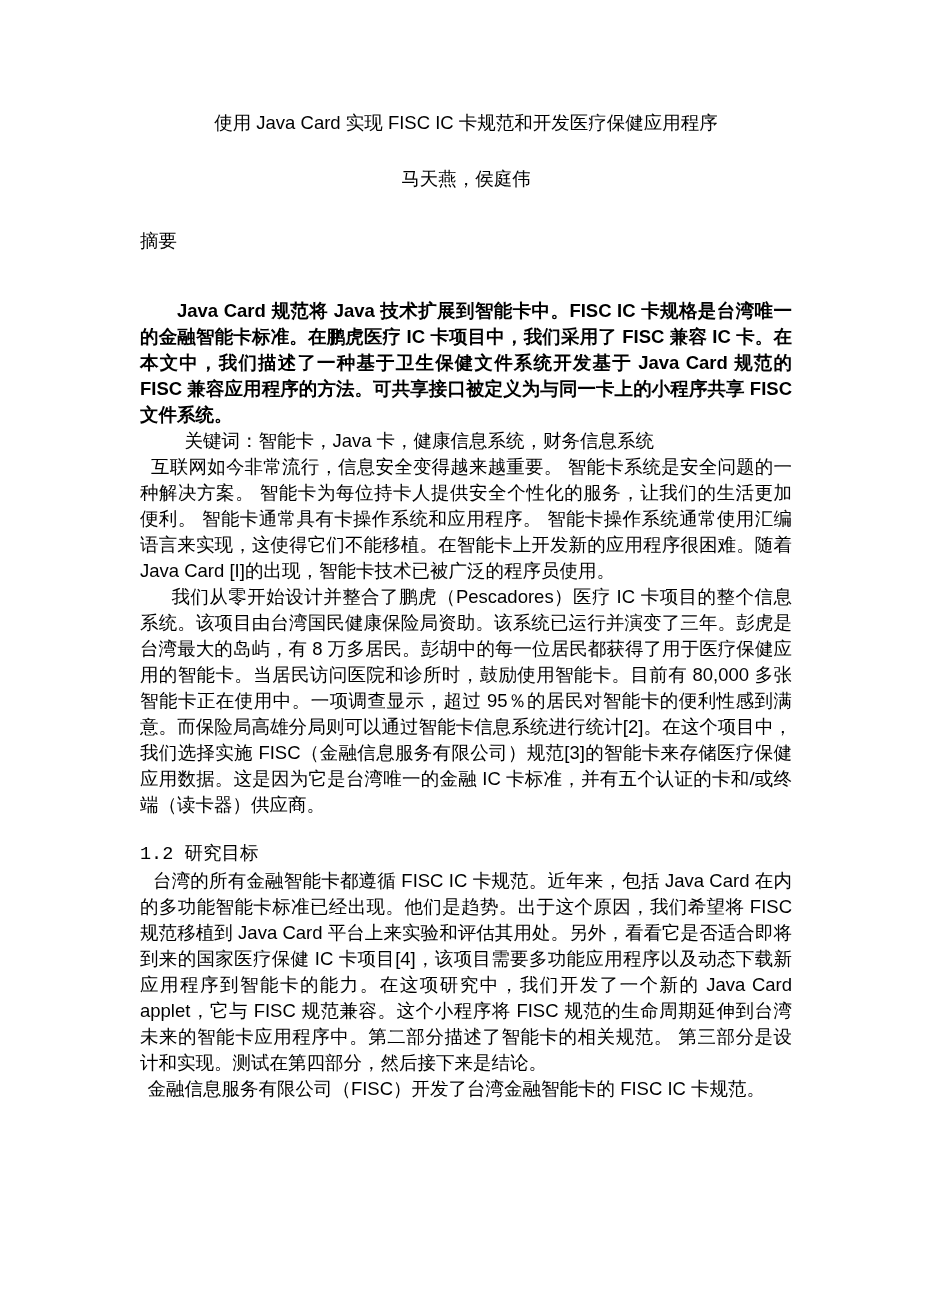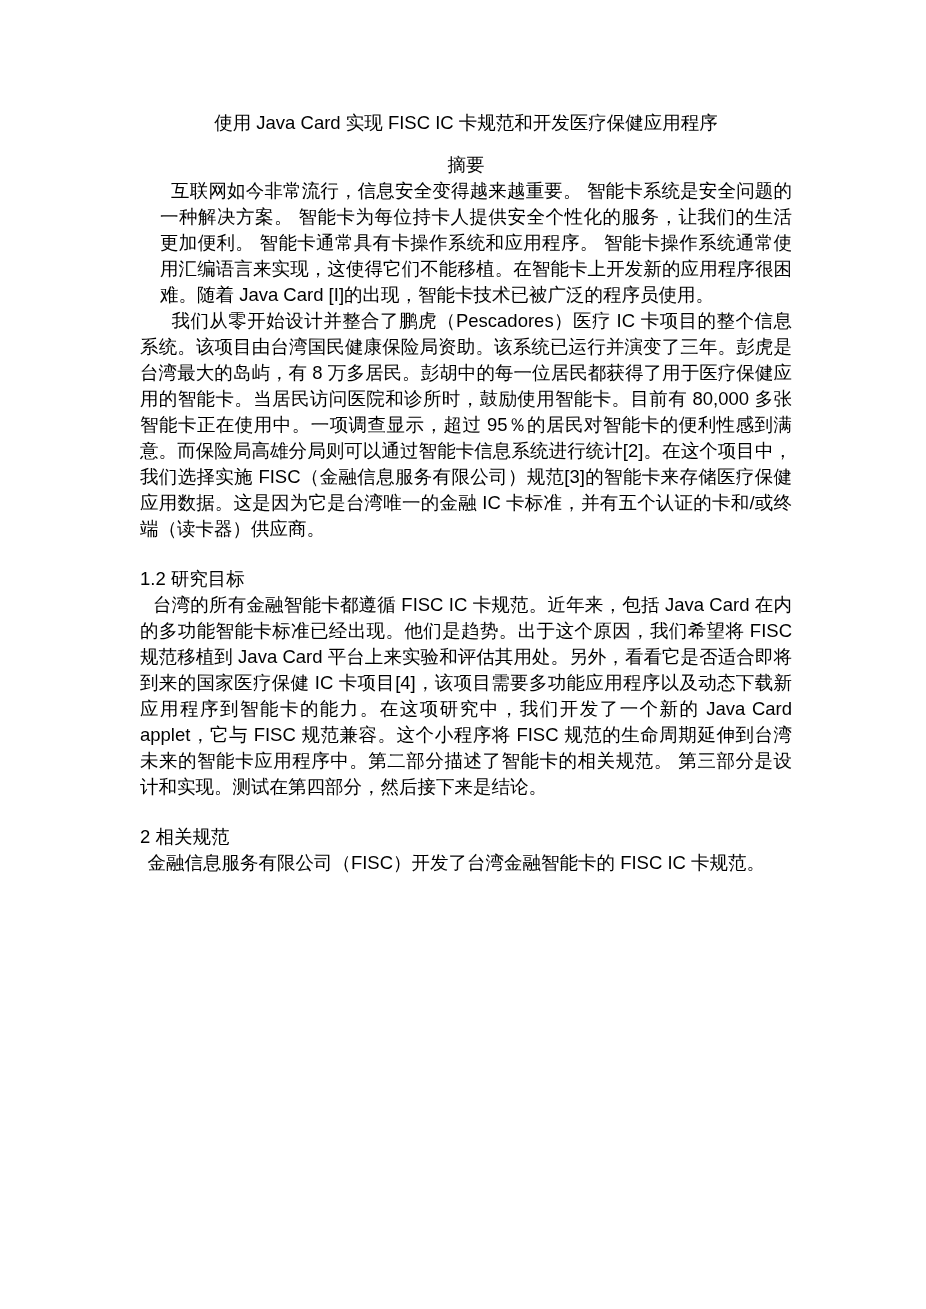--- a/index.html
+++ b/index.html
@@ -23,63 +23,64 @@
   .title {
     text-align: center;
     font-size: 18.5px;
     font-weight: normal;
   }
   .authors {
     text-align: center;
     margin-top: 30px;
   }
   .abs-head {
-    text-align: center;
-    margin-top: 16px;
+    margin-top: 36px;
   }
   .abs-body {
     margin-top: 44px;
     text-indent: 2em;
     font-weight: bold;
   }
   .keywords {
     text-indent: 2.4em;
   }
   .heading {
     text-align: left;
   }
   .sec1-head { margin-top: 20px; }
-  .gap-before { margin-top: 24px; }
+  .gap-before { margin-top: 24px; font-family: Liberation Mono, monospace; }
   .sub-indent { padding-left: 0.7em; }
   .body { text-align: justify; }
   .ind-xs { text-indent: 0.4em; }
-  .ind-sm { text-indent: 0.6em; margin-left: 20px; }
+  .ind-sm { text-indent: 0.6em; }
   .ind-md { text-indent: 0.7em; }
   .ind-lg { text-indent: 1.7em; }
 </style>
 </head>
 <body>
 
 <div class="page">
 
   <div class="title">使用 Java Card 实现 FISC IC 卡规范和开发医疗保健应用程序</div>
 
+  <div class="authors">马天燕，侯庭伟</div>
 
   <div class="abs-head">摘要</div>
 
+  <p class="abs-body">Java Card 规范将 Java 技术扩展到智能卡中。FISC IC 卡规格是台湾唯一的金融智能卡标准。在鹏虎医疗 IC 卡项目中，我们采用了 FISC 兼容 IC 卡。在本文中，我们描述了一种基于卫生保健文件系统开发基于 Java Card 规范的 FISC 兼容应用程序的方法。可共享接口被定义为与同一卡上的小程序共享 FISC 文件系统。</p>
 
+  <p class="keywords">关键词：智能卡，Java 卡，健康信息系统，财务信息系统</p>
 
 
 
   <p class="body ind-sm">互联网如今非常流行，信息安全变得越来越重要。 智能卡系统是安全问题的一种解决方案。 智能卡为每位持卡人提供安全个性化的服务，让我们的生活更加便利。 智能卡通常具有卡操作系统和应用程序。 智能卡操作系统通常使用汇编语言来实现，这使得它们不能移植。在智能卡上开发新的应用程序很困难。随着 Java Card [I]的出现，智能卡技术已被广泛的程序员使用。</p>
 
   <p class="body ind-lg">我们从零开始设计并整合了鹏虎（Pescadores）医疗 IC 卡项目的整个信息系统。该项目由台湾国民健康保险局资助。该系统已运行并演变了三年。彭虎是台湾最大的岛屿，有 8 万多居民。彭胡中的每一位居民都获得了用于医疗保健应用的智能卡。当居民访问医院和诊所时，鼓励使用智能卡。目前有 80,000 多张智能卡正在使用中。一项调查显示，超过 95％的居民对智能卡的便利性感到满意。而保险局高雄分局则可以通过智能卡信息系统进行统计[2]。在这个项目中，我们选择实施 FISC（金融信息服务有限公司）规范[3]的智能卡来存储医疗保健应用数据。这是因为它是台湾唯一的金融 IC 卡标准，并有五个认证的卡和/或终端（读卡器）供应商。</p>
 
   <div class="heading gap-before">1.2 研究目标</div>
 
   <p class="body ind-md">台湾的所有金融智能卡都遵循 FISC IC 卡规范。近年来，包括 Java Card 在内的多功能智能卡标准已经出现。他们是趋势。出于这个原因，我们希望将 FISC 规范移植到 Java Card 平台上来实验和评估其用处。另外，看看它是否适合即将到来的国家医疗保健 IC 卡项目[4]，该项目需要多功能应用程序以及动态下载新应用程序到智能卡的能力。在这项研究中，我们开发了一个新的 Java Card applet，它与 FISC 规范兼容。这个小程序将 FISC 规范的生命周期延伸到台湾未来的智能卡应用程序中。第二部分描述了智能卡的相关规范。 第三部分是设计和实现。测试在第四部分，然后接下来是结论。</p>
 
-  <div class="heading gap-before">2 相关规范</div>
 
 
   <p class="body ind-xs">金融信息服务有限公司（FISC）开发了台湾金融智能卡的 FISC IC 卡规范。</p>
 
 </div>
 
 </body></html>

